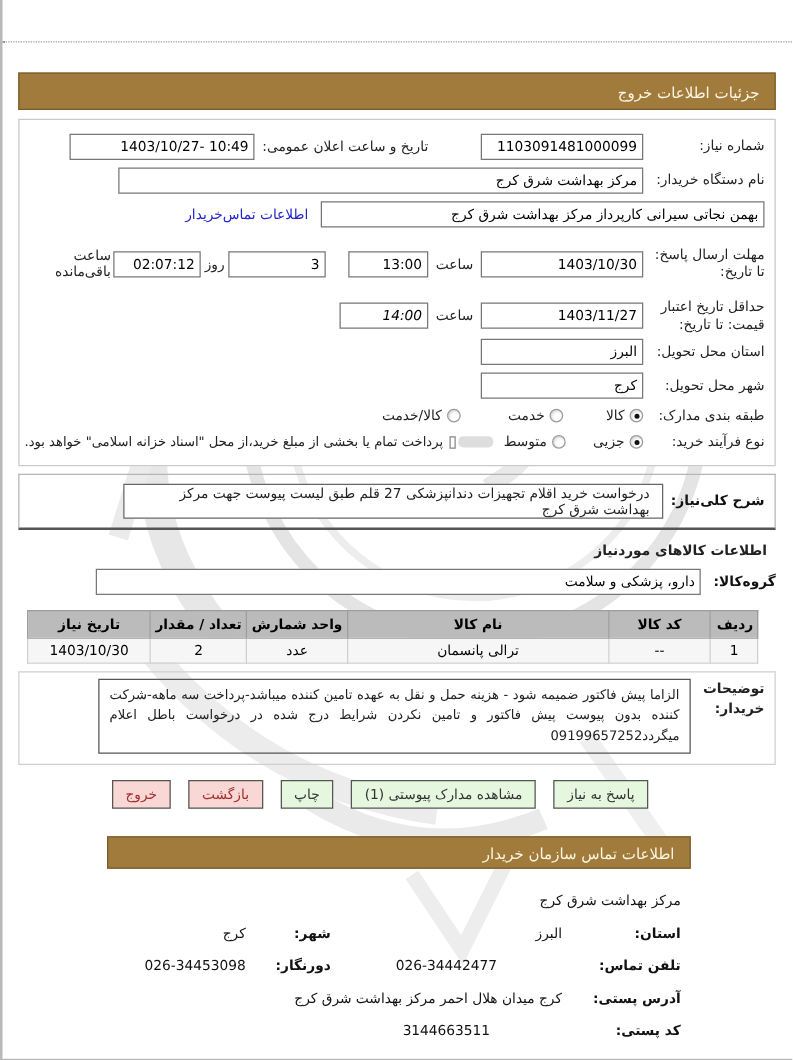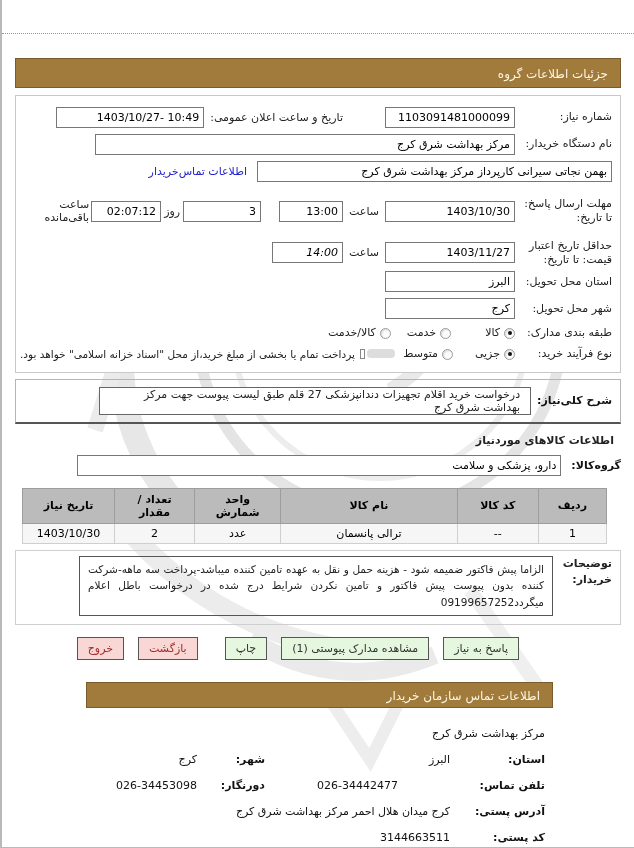--- a/index.html
+++ b/index.html
@@ -51,35 +51,35 @@
     padding:7px 8px; display:flex; align-items:center; }
   .bold { font-weight:bold; color:#111; }
   .desc-value { border:1px solid #666; flex:1; margin-right:6px; margin-left:75px;
     padding:0 10px; text-align:right; background:#fff; }
 
   .goods-head { margin:10px 20px 0 0; font-weight:bold; }
   .group-row { display:flex; align-items:center; margin:8px 13px 0 13px; }
   .group-row .inp { flex:1; margin-right:10px; margin-left:62px; }
 
   table.goods { border-collapse:collapse; margin:12px 27px 0 22px; width:585px; font-size:11px; }
-  table.goods th { background:#BBBBBB; color:#000; font-weight:bold; border:1px solid #9d9d9d; padding:4px 19px; }
+  table.goods th { background:#BBBBBB; color:#000; font-weight:bold; border:1px solid #9d9d9d; padding:4px 3px; }
   table.goods td { background:#f6f6f6; border:1px solid #cfcfcf; padding:3px 3px; text-align:center; color:#000; }
   .c-radif{width:38px;text-align:right;} .c-code{width:95px;} .c-name{width:248px;} .c-unit{width:88px;} .c-qty{width:86px;} .c-date{width:105px;}
 
   .notes-wrap { margin:6px 13px 0 13px; border:1px solid #cfcfcf; padding:5px 8px 8px 8px; display:flex; }
   .notes-label { width:55px; flex:0 0 55px; font-weight:bold; line-height:1.5; }
   .notes-box { border:1px solid #555; flex:1; margin-right:4px; margin-left:55px;
     padding:4px 8px; font-size:10.5px; line-height:1.6; text-align:justify; }
 
   .btn-row { display:flex; align-items:center; margin:12px 115px 0 0; }
   .btn { border:1px solid #555; font-family:inherit; font-size:11px; padding:4px 10px;
     cursor:pointer; white-space:nowrap; margin-left:14px; }
   .btn-green { background:#E6F7DF; color:#333; }
   .btn-pink  { background:#F8D7D5; color:#A22C2C; }
-  .btn-back  { margin-right:13px; }
+  .btn-back  { }
 
   .contact { margin:18px 89px 0 0; }
   .crow { display:flex; align-items:center; margin:0 0 10px 0; min-height:16px; }
   .clabel { width:95px; flex:0 0 95px; font-weight:bold; color:#111; }
   .cvalue { width:185px; flex:0 0 185px; color:#111; }
   .clabel2 { width:68px; flex:0 0 68px; font-weight:bold; color:#111; }
   .cvalue2 { color:#111; }
   .ltr { direction:ltr; unicode-bidi:embed; }
 </style>
 </head>
@@ -96,21 +96,21 @@
     <path d="M 120 520 q 90 110 230 130" fill="none" stroke="#ECECEC" stroke-width="20"></path>
     <path d="M 250 640 q 90 55 185 15" fill="none" stroke="#EAEAEA" stroke-width="18"></path>
     <path d="M 470 590 l 70 100" fill="none" stroke="#EFEFEF" stroke-width="14"></path>
     <path d="M 330 700 l 40 60 l 35 -70" fill="none" stroke="#EDEDED" stroke-width="12"></path>
   </svg>
 
   <div class="content">
 
     <div class="dotted-sep"></div>
 
-    <div class="brown-bar bar1">جزئیات اطلاعات گروه</div>
+    <div class="brown-bar bar1">جزئیات اطلاعات خروج</div>
 
     <div class="main-box">
 
       <div class="frow">
         <span class="flabel">شماره نیاز:</span>
         <input class="inp num" style="width: 130px;" readonly="" value="1103091481000099">
         <span class="lbl-mid" style="margin-right:42px">تاریخ و ساعت اعلان عمومی:</span>
         <input class="inp num" style="width: 148px;" readonly="" value="1403/10/27- 10:49">
       </div>
 
@@ -148,21 +148,21 @@
       </div>
 
       <div class="frow">
         <span class="flabel">شهر محل تحویل:</span>
         <input class="inp rtl" style="width: 130px;" readonly="" value="کرج">
       </div>
 
       <div class="frow" style="min-height:18px">
         <span class="flabel">طبقه بندی مدارک:</span>
         <span class="ropt" style="margin-left:34px"><span class="radio sel"></span><span>کالا</span></span>
-        <span class="ropt" style="margin-left:16px"><span class="radio"></span><span>خدمت</span></span>
+        <span class="ropt" style="margin-left:38px"><span class="radio"></span><span>خدمت</span></span>
         <span class="ropt"><span class="radio"></span><span>کالا/خدمت</span></span>
       </div>
 
       <div class="frow" style="min-height:18px">
         <span class="flabel">نوع فرآیند خرید:</span>
         <span class="ropt" style="margin-left:22px"><span class="radio sel"></span><span>جزیی</span></span>
         <span class="ropt" style="margin-left:8px"><span class="radio"></span><span>متوسط</span></span>
         <span class="strip"></span>
         <span class="chk"></span>
         <span class="small-note">پرداخت تمام یا بخشی از مبلغ خرید،از محل "اسناد خزانه اسلامی" خواهد بود.</span>
@@ -235,18 +235,18 @@
         <span class="cvalue ltr" style="text-align:center">026-34442477</span>
         <span class="clabel2">دورنگار:</span>
         <span class="cvalue2 ltr">026-34453098</span>
       </div>
       <div class="crow">
         <span class="clabel">آدرس پستی:</span>
         <span style="color:#111">کرج میدان هلال احمر مرکز بهداشت شرق کرج</span>
       </div>
       <div class="crow">
         <span class="clabel">کد پستی:</span>
-        <span class="cvalue ltr" style="text-align:right">3144663511</span>
+        <span class="cvalue ltr" style="text-align:center">3144663511</span>
       </div>
     </div>
 
   </div>
 </div>
 
 </body></html>

